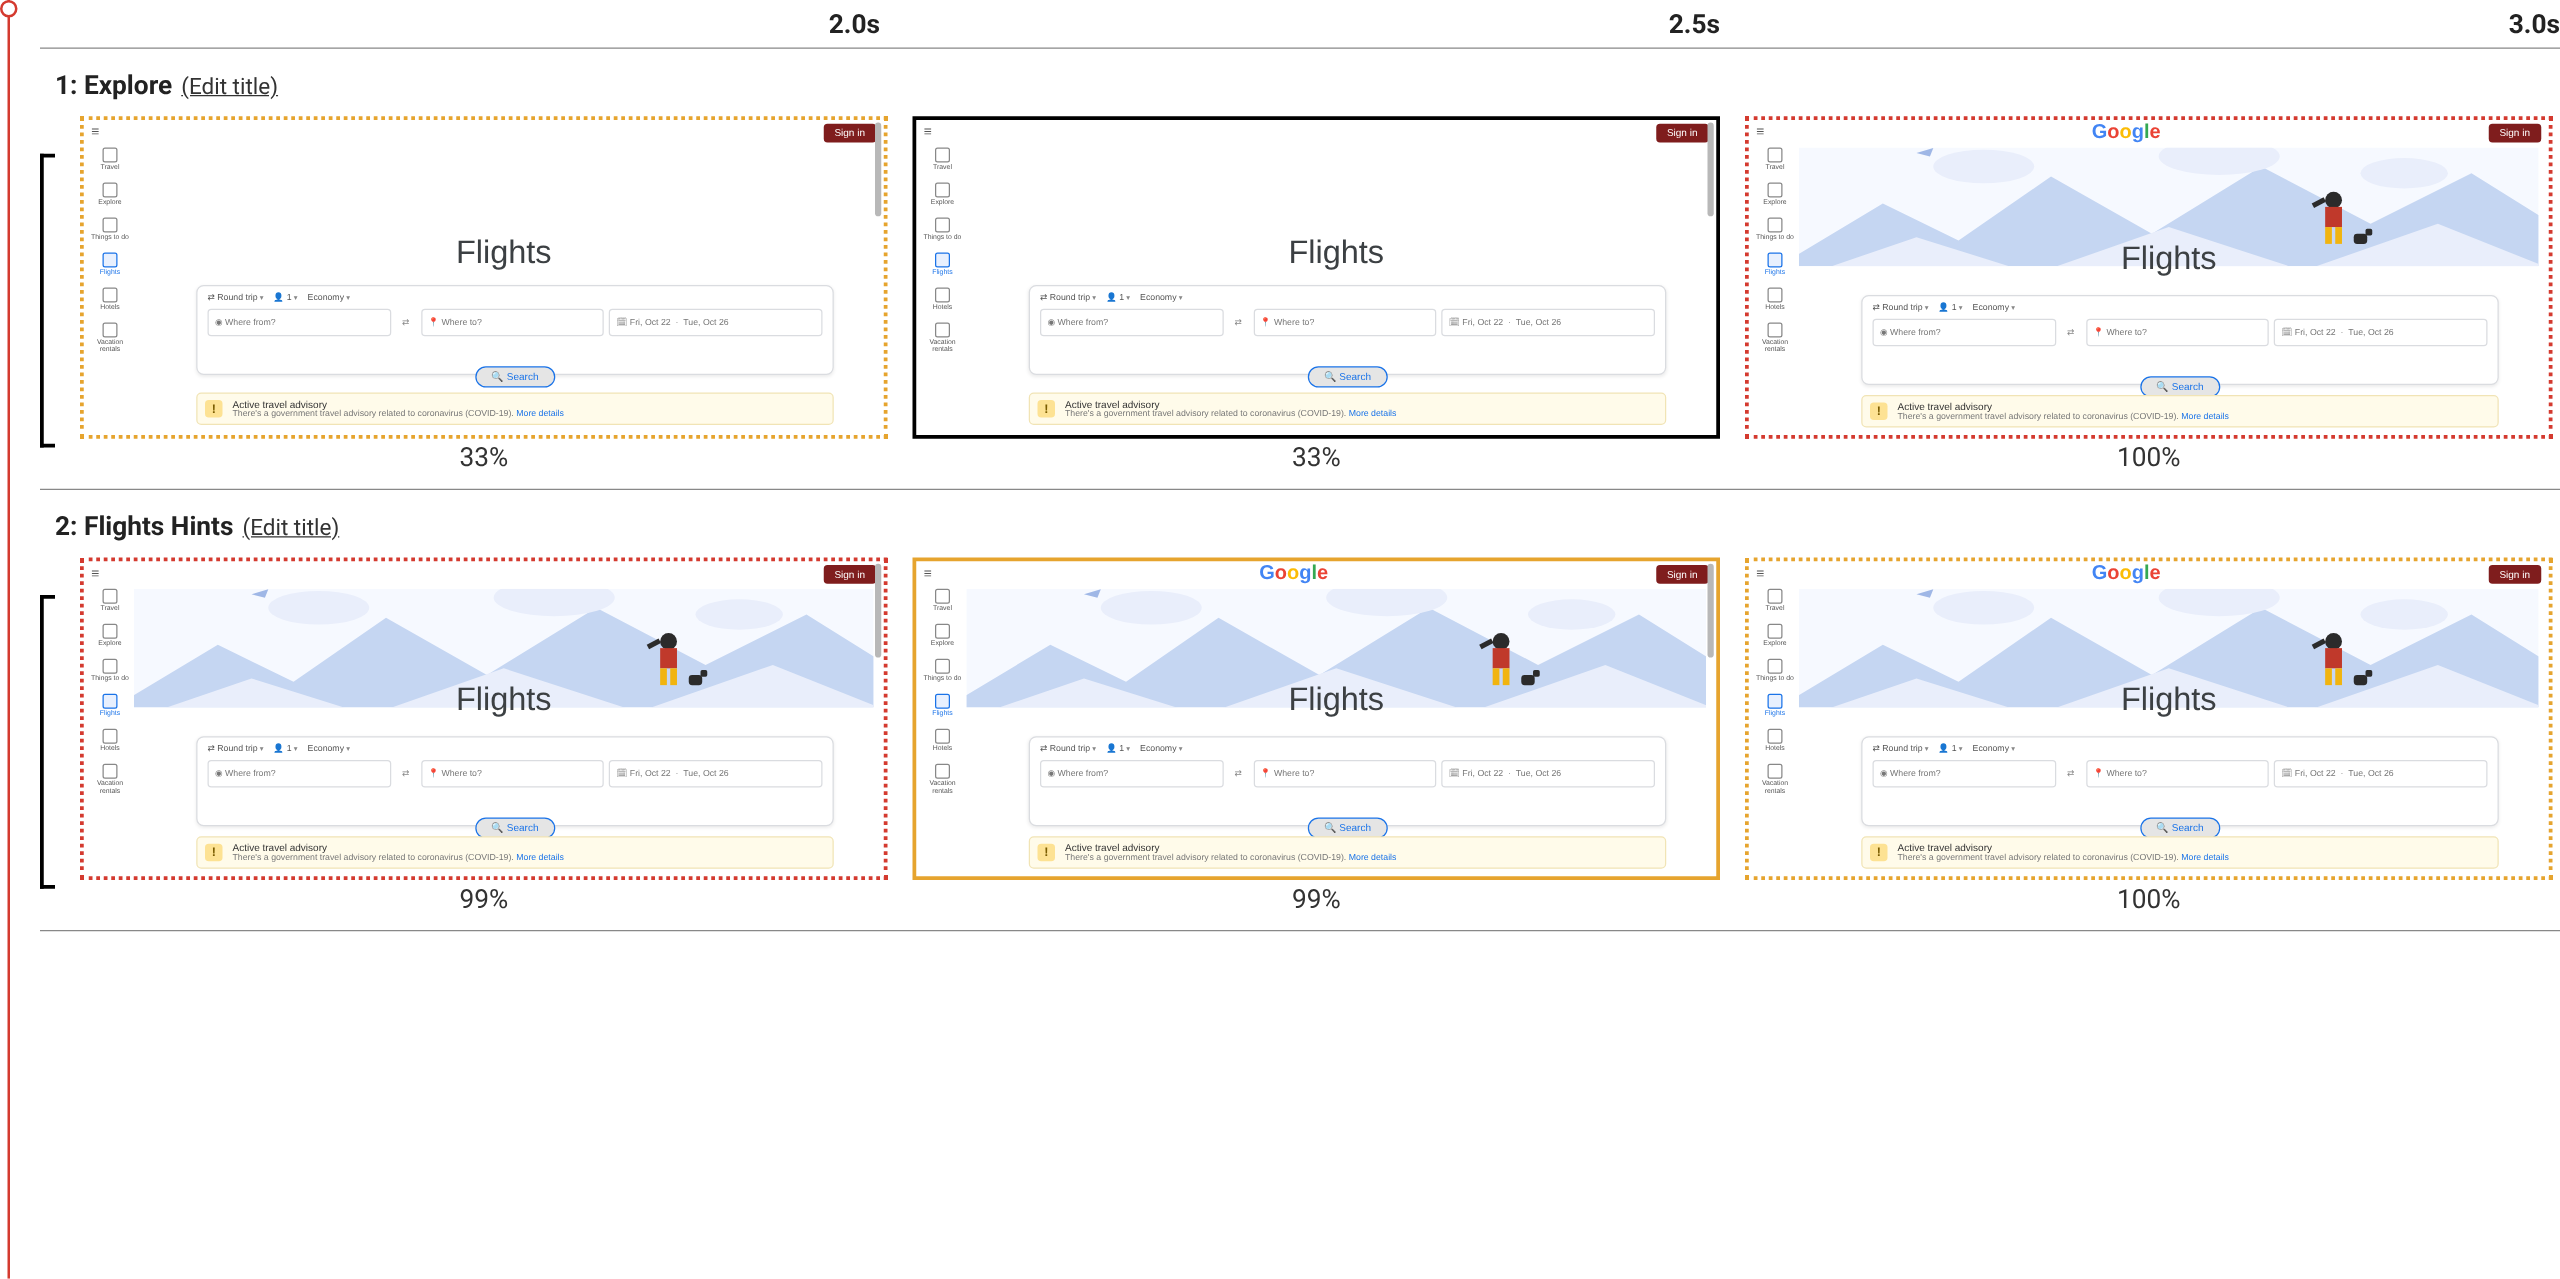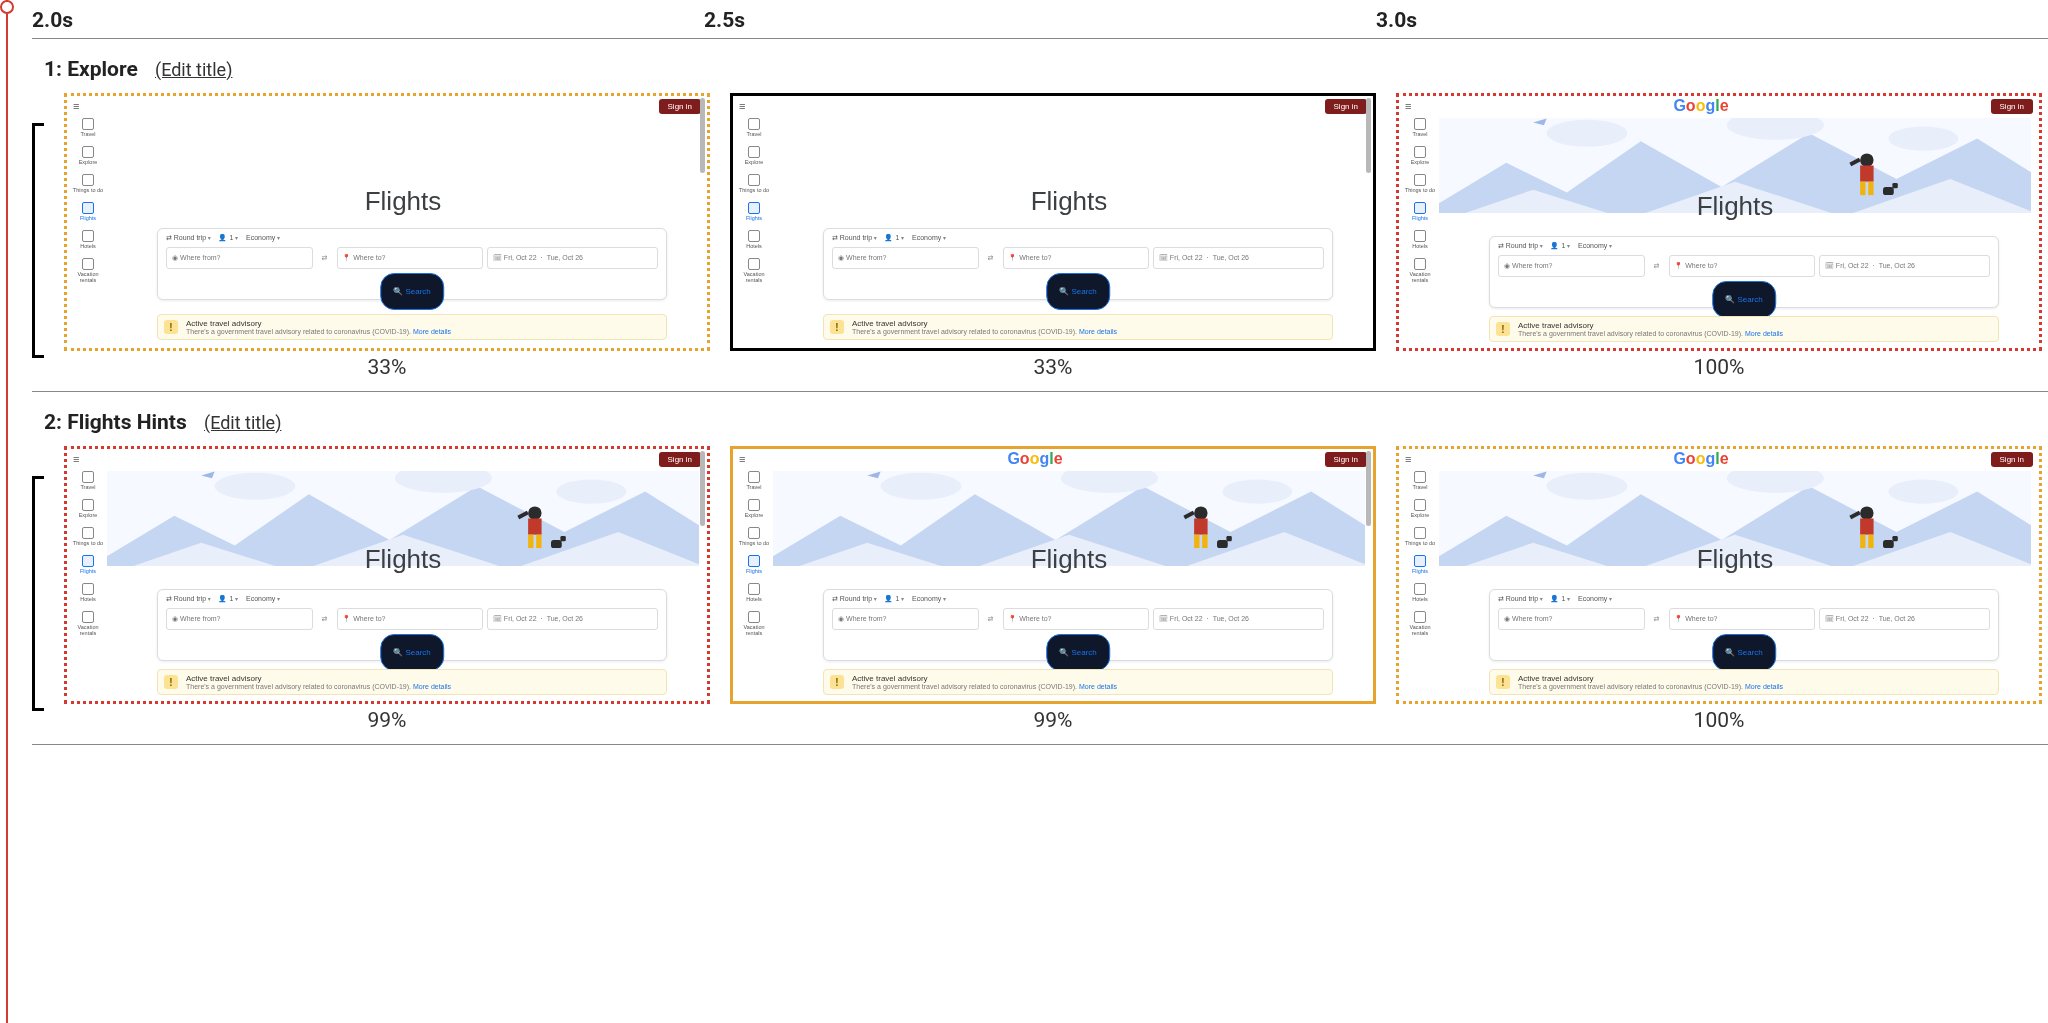--- a/index.html
+++ b/index.html
@@ -35,35 +35,35 @@
     padding-top: 8px;
   }
   .time-header-row {
     display: flex;
     border-bottom: 1px solid #888;
     padding-bottom: 6px;
     margin-bottom: 18px;
   }
   .time-header-row .cell {
     flex: 1;
-    text-align: left;
+    text-align: right;
     font-weight: 700;
     font-size: 21px;
   }
   .section-title {
     font-size: 21px;
     font-weight: 700;
     margin: 6px 0 12px 12px;
   }
   .section-title .edit {
     font-weight: 400;
     font-size: 18px;
     text-decoration: underline;
     color: #333;
-    margin-left: 12px;
+    margin-left: 2px;
     cursor: pointer;
   }
   .row {
     display: flex;
     align-items: flex-start;
     gap: 20px;
     padding: 0 6px 6px 0;
   }
   .left-gutter {
     width: 12px;
@@ -205,25 +205,25 @@
     white-space:nowrap;
   }
   .gf-field.flex1{flex:1.1}
   .gf-field.swap{flex:0 0 16px;justify-content:center;border:none;color:#888;}
   .gf-field.date{flex:1.3}
   .gf-searchbtn{
     position:absolute;
     left:50%;
     bottom:-11px;
     transform:translateX(-50%);
-    background:#0f172a;
+    background:#e5e5e5;
     border:1px solid #1a73e8;
     color:#1a73e8;
     font-size:8px;
-    padding:13px 12px;
+    padding:3px 12px;
     border-radius:14px;
   }
   .gf-advisory{
     position:absolute;
     left:90px; right:40px;
     bottom:6px;
     border:1px solid #f1e4b5;
     background:#fffbea;
     border-radius:4px;
     padding:4px 8px 4px 28px;

